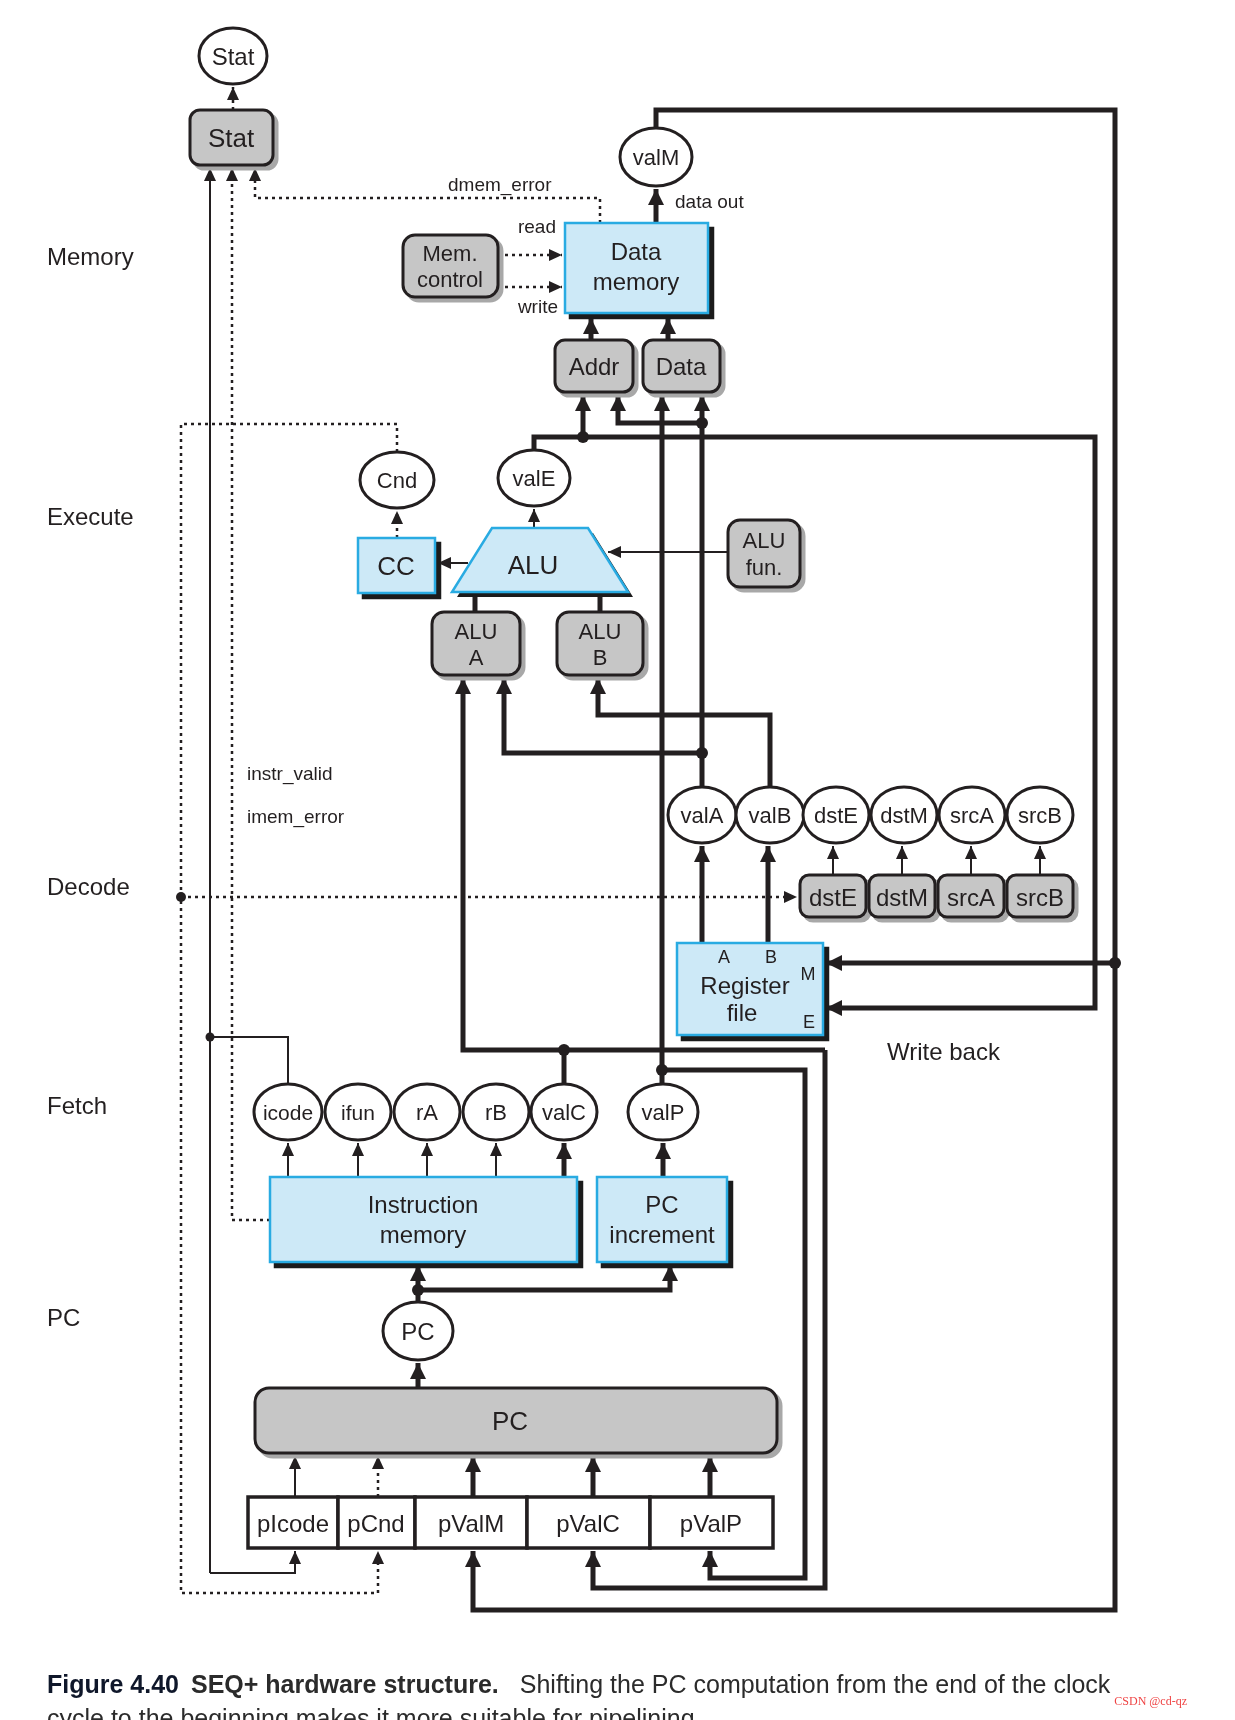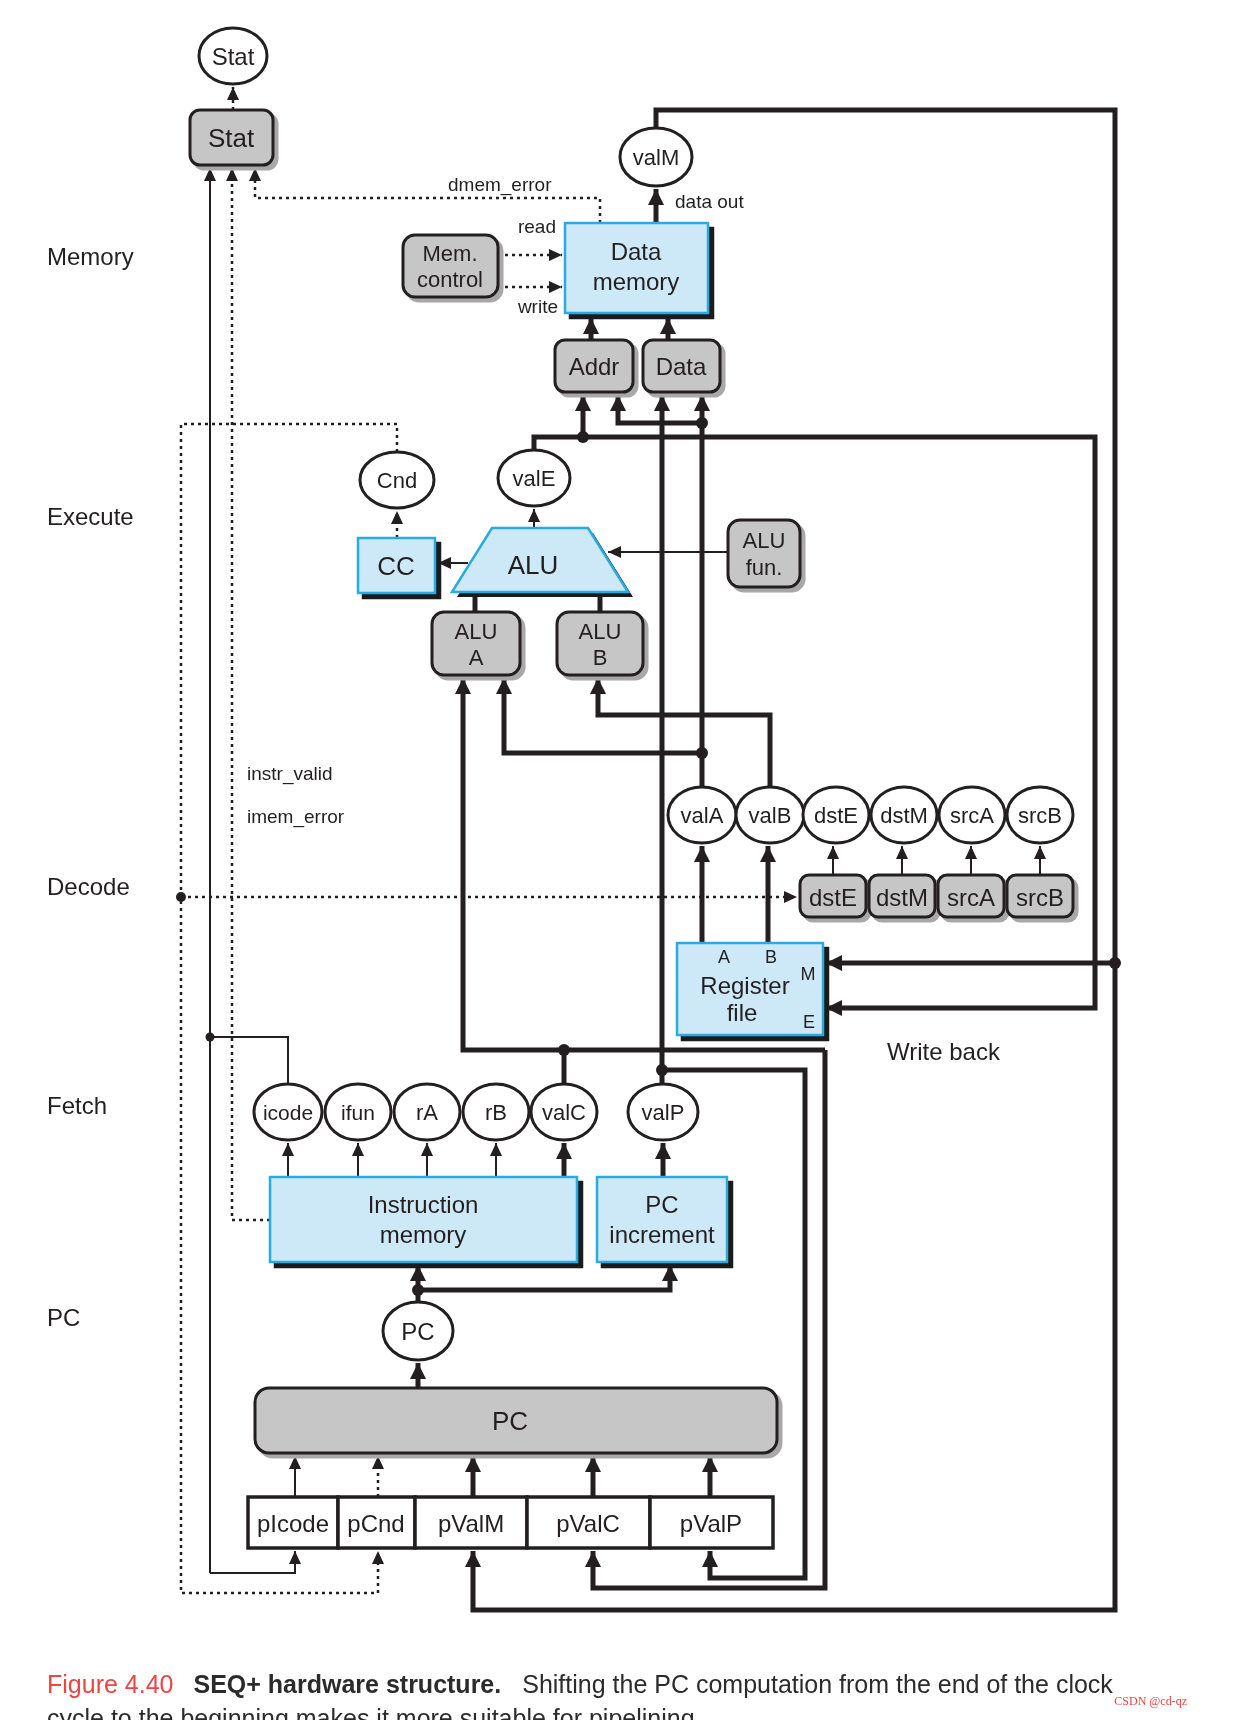--- a/index.html
+++ b/index.html
@@ -14,21 +14,21 @@
   .bluebox{fill:#cde9f7;stroke:#29abe2;stroke-width:2.5;filter:drop-shadow(5px 5px 0 #1b1b1b);}
   .graybox{fill:#c6c6c6;stroke:#231f20;stroke-width:3;filter:drop-shadow(4px 4px 0 #a8a8a8);}
   .whitebox{fill:#ffffff;stroke:#231f20;stroke-width:3.5;}
   .circ{fill:#ffffff;stroke:#231f20;stroke-width:3;}
   .wthin{fill:none;stroke:#231f20;stroke-width:2;}
   .wthick{fill:none;stroke:#231f20;stroke-width:5;}
   .wdot{fill:none;stroke:#231f20;stroke-width:2.5;stroke-dasharray:3 4;}
   .jdot{fill:#231f20;}
   .caption{position:absolute;left:47px;top:1642px;width:1125px;
            font-size:25px;line-height:1.36;color:#2b2b2b;}
-  .fig-label{color:#ef4444;font-weight:normal;margin-right:20px;}
+  .fig-label{color:#0f172a;font-weight:bold;margin-right:12px;}
   .fig-title{font-weight:bold;margin-right:21px;}
   .watermark{position:absolute;right:48px;top:1694px;font-size:12px;color:#ef4444;font-family:Liberation Serif, serif;}
 </style>
 </head>
 <body>
 
 <div id="page">
 <svg width="1235" height="1640" viewBox="0 0 1235 1640">
   <defs>
     <marker id="ah-thin" markerUnits="userSpaceOnUse" markerWidth="14" markerHeight="12" refX="13" refY="6" orient="auto">

